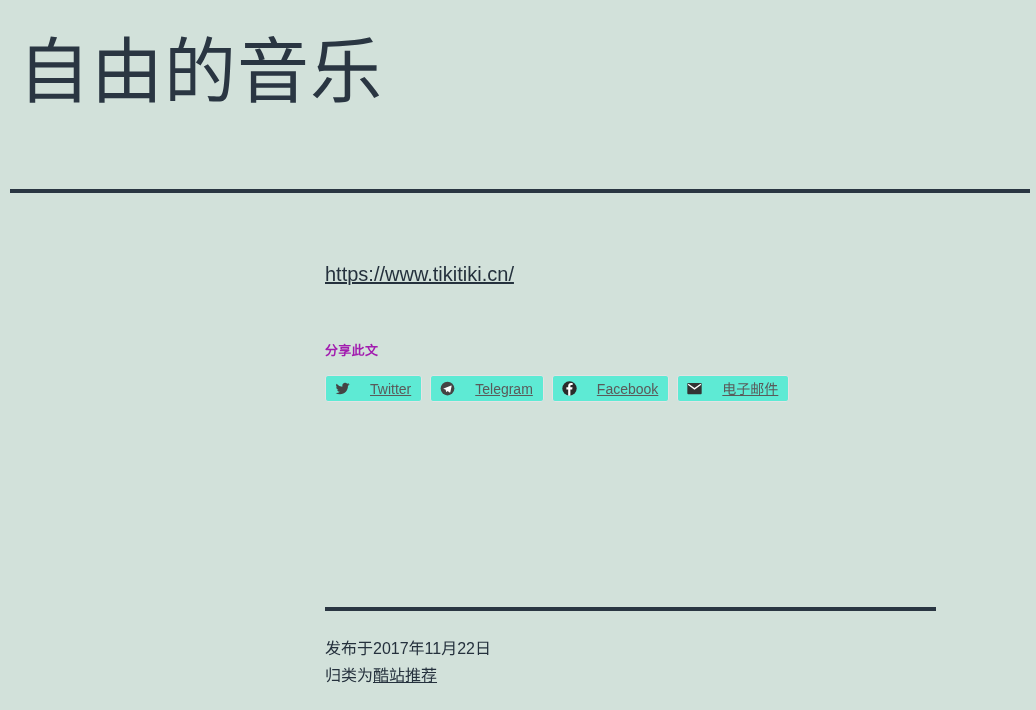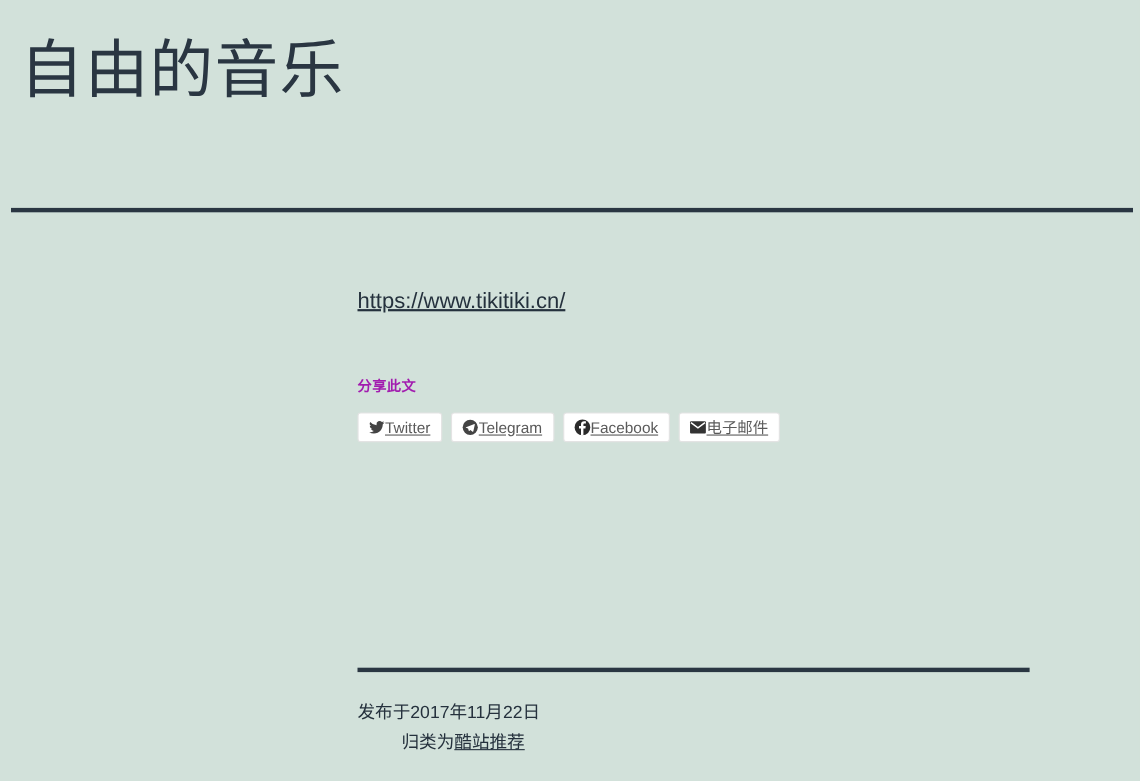--- a/index.html
+++ b/index.html
@@ -18,21 +18,21 @@
   }
 
   
   .site-header {
     padding: 0;
     margin: 0;
   }
   .site-title {
     margin: 0;
     padding: 34px 0 0 18px;
-    font-size: 58px;
+    font-size: 72px;
     line-height: 1.08;
     font-weight: 400;
     letter-spacing: 1px;
     color: #2a3642;
     white-space: nowrap;
   }
   .header-rule {
     position: absolute;
     left: 10px;
     top: 189px;
@@ -82,22 +82,22 @@
   .share-buttons {
     margin-top: 16px;
     display: flex;
     flex-direction: row;
     align-items: center;
     gap: 8px;
   }
   .share-button {
     display: inline-flex;
     align-items: center;
-    gap: 0;
-    background: #ffffff;
+    gap: 20px;
+    background: #5eead4;
     border: 1px solid #e3e3e3;
     border-radius: 3px;
     padding: 5px 10px 5px 9px;
     font-size: 14px;
     line-height: 16px;
     color: #5a5a5a;
     cursor: pointer;
     box-sizing: border-box;
     height: 27px;
     white-space: nowrap;
@@ -129,21 +129,21 @@
     margin-top: 24px;
     display: flex;
     flex-direction: column;
     justify-content: space-between;
     align-items: flex-start;
     font-size: 16px;
     line-height: 27px;
     color: #25313d;
   }
   .meta-left { text-align: left; }
-  .meta-right { text-align: right; margin-left: 40px; }
+  .meta-right { text-align: right; }
   .meta-right .meta-line { display: block; }
   .meta-link {
     color: #25313d;
     text-decoration: underline;
   }
 </style>
 </head>
 <body>
 
 <header class="site-header">

